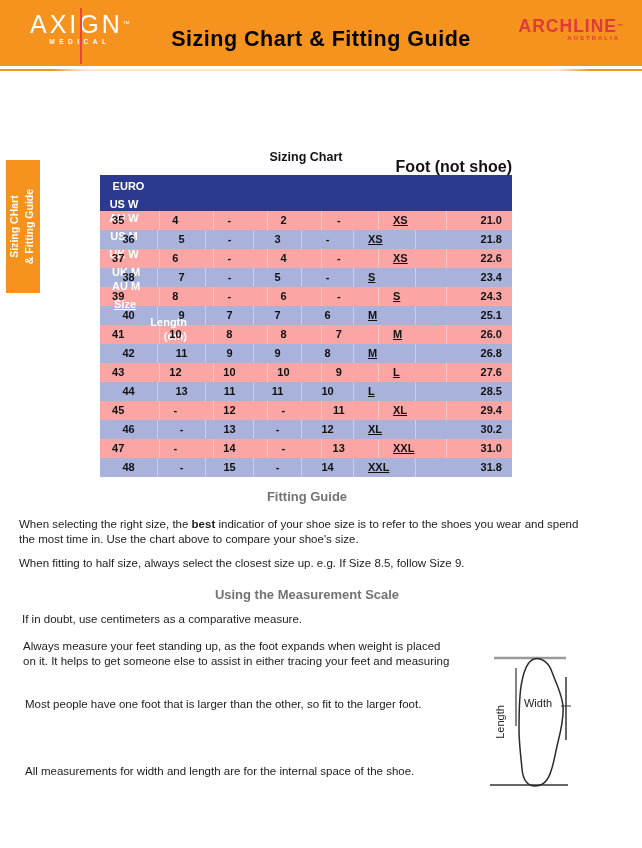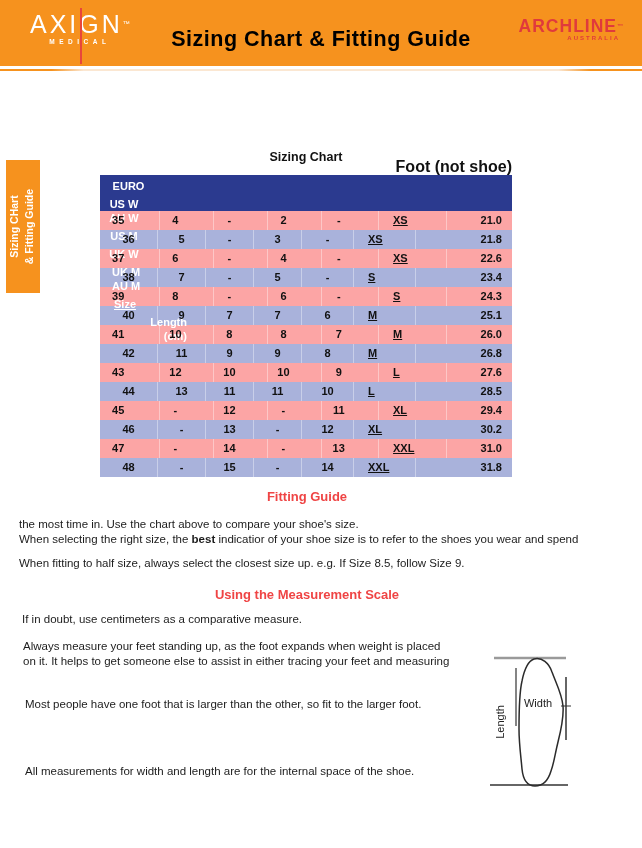--- a/index.html
+++ b/index.html
@@ -49,21 +49,21 @@
   .c0{width:57px;text-align:center;}
   .c1{width:48px;text-align:center;}
   .c2{width:48px;text-align:center;}
   .c3{width:48px;text-align:center;}
   .c4{width:52px;text-align:center;}
   .c5{width:62px;text-align:left;padding-left:14px;text-decoration:underline;}
   .c6{width:97px;text-align:right;padding-right:10px;}
 
   
   .section-heading{position:absolute;left:0;width:614px;text-align:center;
-    font-size:13px;font-weight:700;color:#ef4444;}
+    font-size:13px;font-weight:700;color:#737373;}
   .para{position:absolute;font-size:11.5px;line-height:14.5px;color:#1c1c1c;}
   .para b{font-weight:700;}
 
   
   .foot-diagram{position:absolute;left:488px;top:650px;}
 </style>
 </head>
 <body>
 
 <div id="page">
@@ -248,22 +248,22 @@
           <div class="td c4">14</div>
           <div class="td c5">XXL</div>
           <div class="td c6">31.8</div>
         </div>
       </div>
   </div>
 
   <div class="section-heading" style="top:489px;">Fitting Guide</div>
 
   <div class="para" style="left:19px;top:517px;width:610px;">
+    <div><span>When selecting the right size, the </span><b>best</b><span> indicatior of your shoe size is to refer to the shoes you wear and spend</span></div>
     <div>the most time in. Use the chart above to compare your shoe's size.</div>
-    <div><span>When selecting the right size, the </span><b>best</b><span> indicatior of your shoe size is to refer to the shoes you wear and spend</span></div>
   </div>
 
   <div class="para" style="left:19px;top:556px;width:610px;">When fitting to half size, always select the closest size up. e.g. If Size 8.5, follow Size 9.</div>
 
   <div class="section-heading" style="top:587px;">Using the Measurement Scale</div>
 
   <div class="para" style="left:22px;top:612px;width:560px;">If in doubt, use centimeters as a comparative measure.</div>
 
   <div class="para" style="left:23px;top:639px;width:470px;">
     <div>Always measure your feet standing up, as the foot expands when weight is placed</div>

